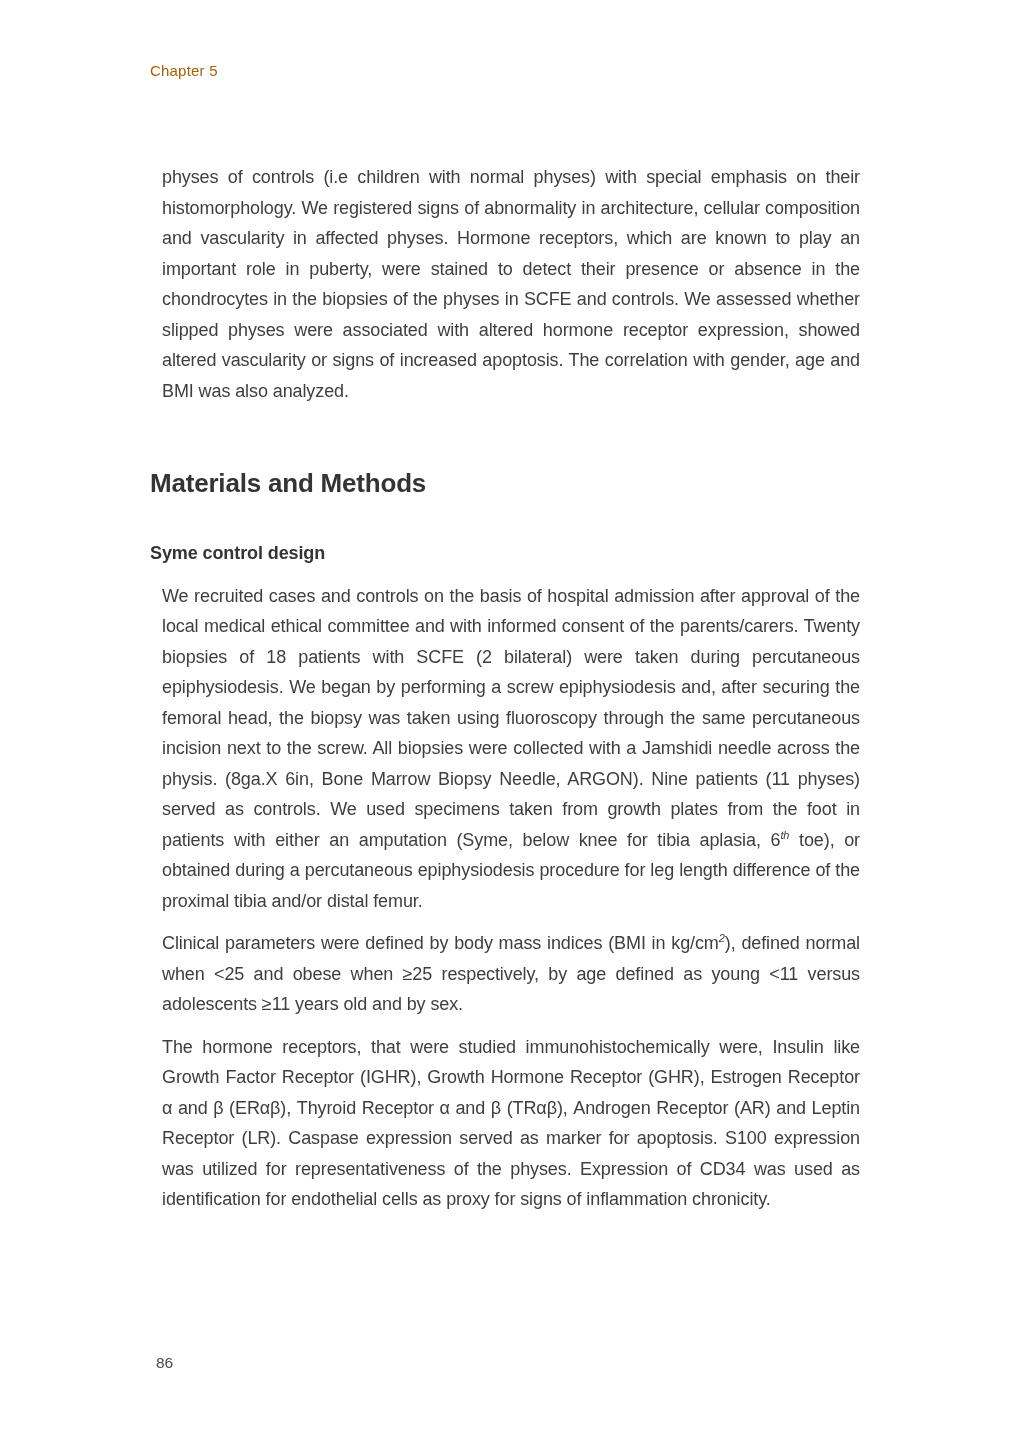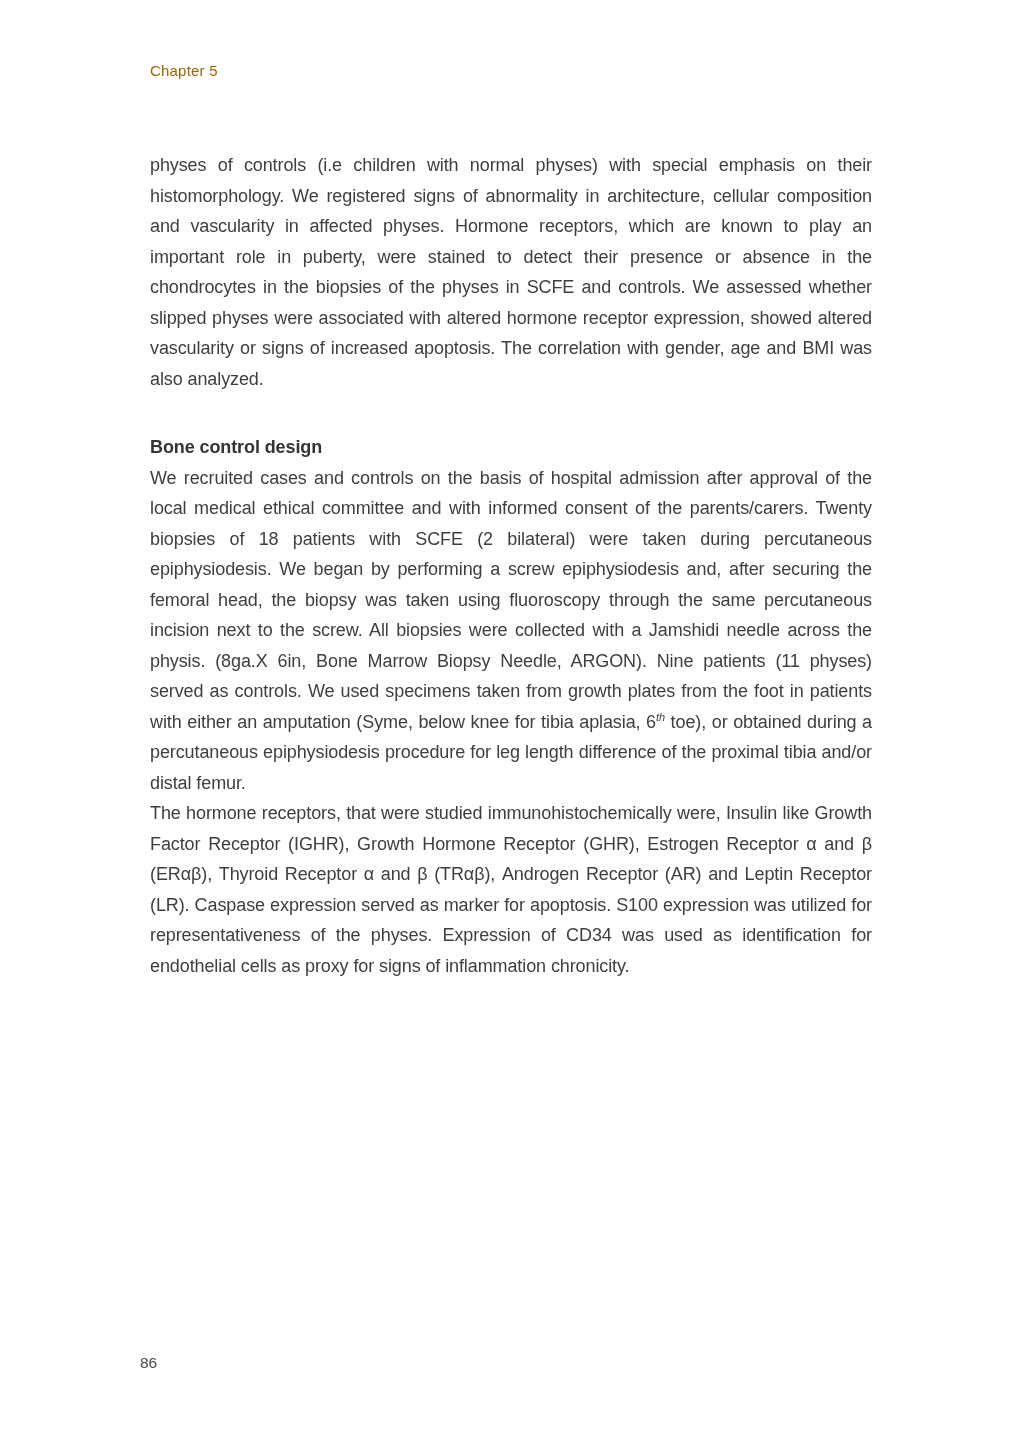--- a/index.html
+++ b/index.html
@@ -29,21 +29,21 @@
   .content {
     position: absolute;
     left: 150px;
     top: 150px;
     width: 722px;
   }
   p.body {
     font-size: 18px;
     line-height: 30.5px;
     text-align: justify;
-    margin: 0;
+    margin: 12px;
     color: #3e3e3e;
     letter-spacing: -0.1px;
   }
   .section-title {
     font-size: 26px;
     font-weight: 600;
     color: #343434;
     margin: 60px 0 0 0;
     line-height: 34px;
     letter-spacing: -0.2px;
@@ -57,42 +57,44 @@
     letter-spacing: -0.1px;
   }
   sup {
     font-size: 11px;
     line-height: 0;
     vertical-align: super;
     font-style: italic;
   }
   .page-number {
     position: absolute;
-    left: 140px;
+    left: 156px;
     top: 1354px;
     font-size: 15.5px;
     color: #4a4a4a;
   }
 </style>
 </head>
 <body>
 
 <div class="page">
 
   <div class="running-head">Chapter 5</div>
 
   <div class="content">
 
     <p class="body">physes of controls (i.e children with normal physes) with special emphasis on their histomorphology. We registered signs of abnormality in architecture, cellular composition and vascularity in affected physes. Hormone receptors, which are known to play an important role in puberty, were stained to detect their presence or absence in the chondrocytes in the biopsies of the physes in SCFE and controls. We assessed whether slipped physes were associated with altered hormone receptor expression, showed altered vascularity or signs of increased apoptosis. The correlation with gender, age and BMI was also analyzed.</p>
 
+    <h1 class="section-title">Materials and Methods</h1>
 
-    <h2 class="subsection-title">Bone control design</h2>
+    <h2 class="subsection-title">Syme control design</h2>
 
     <p class="body"><span>We recruited cases and controls on the basis of hospital admission after approval of the local medical ethical committee and with informed consent of the parents/carers. Twenty biopsies of 18 patients with SCFE (2 bilateral) were taken during percutaneous epiphysiodesis. We began by performing a screw epiphysiodesis and, after securing the femoral head, the biopsy was taken using fluoroscopy through the same percutaneous incision next to the screw. All biopsies were collected with a Jamshidi needle across the physis. (8ga.X 6in, Bone Marrow Biopsy Needle, ARGON). Nine patients (11 physes) served as controls. We used specimens taken from growth plates from the foot in patients with either an amputation (Syme, below knee for tibia aplasia, 6</span><sup>th</sup><span> toe), or obtained during a percutaneous epiphysiodesis procedure for leg length difference of the proximal tibia and/or distal femur.</span></p>
 
+    <p class="body"><span>Clinical parameters were defined by body mass indices (BMI in kg/cm</span><sup>2</sup><span>), defined normal  when &lt;25 and obese when ≥25 respectively, by age defined as young &lt;11 versus adolescents ≥11 years old and by sex.</span></p>
 
     <p class="body">The hormone receptors, that were studied immunohistochemically were, Insulin like Growth Factor Receptor (IGHR), Growth Hormone Receptor (GHR), Estrogen Receptor α and β (ERαβ), Thyroid Receptor α and β (TRαβ), Androgen Receptor (AR) and Leptin Receptor (LR). Caspase expression served as marker for apoptosis. S100 expression was utilized for representativeness of the physes. Expression of CD34 was used as identification for endothelial cells as proxy for signs of inflammation chronicity.</p>
 
   </div>
 
   <div class="page-number">86</div>
 
 </div>
 
 </body></html>

